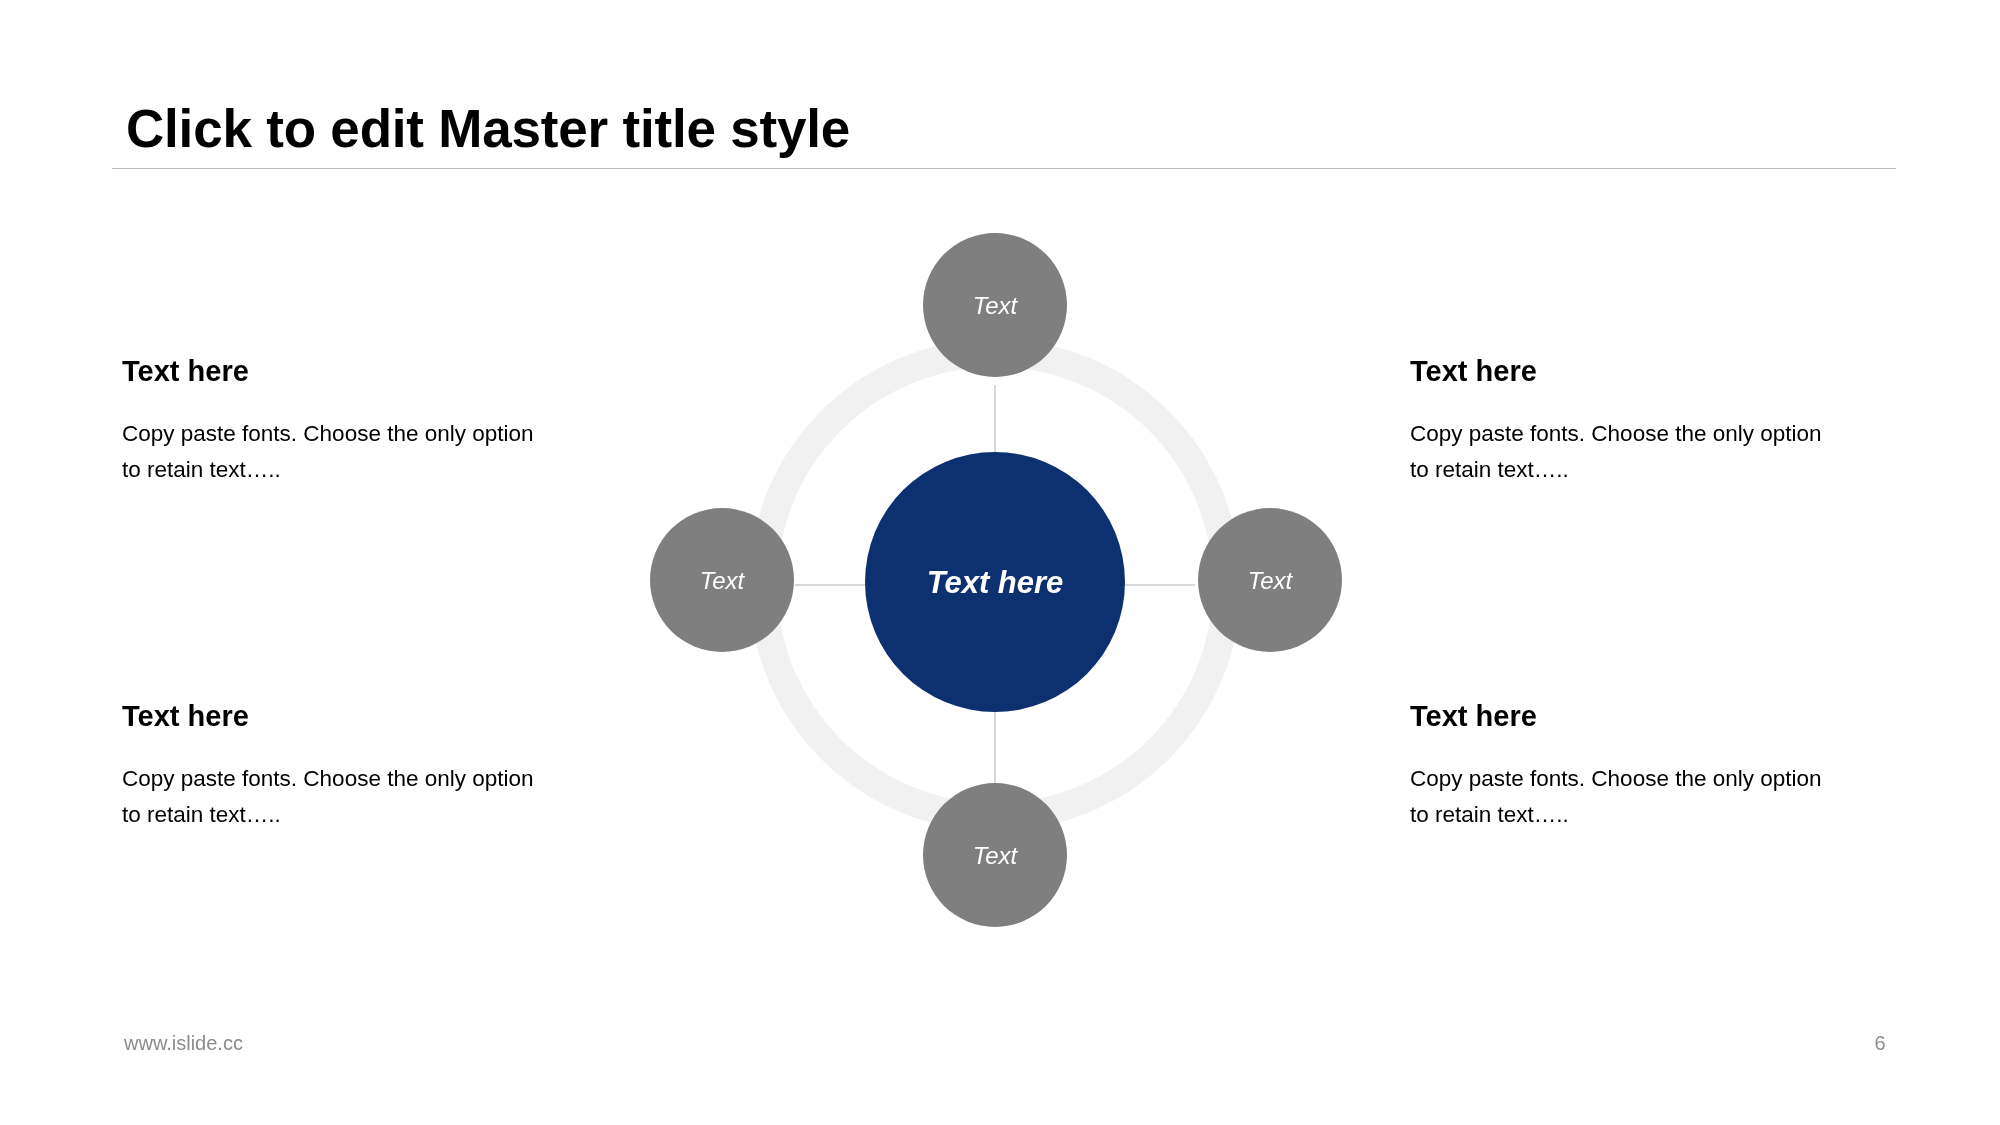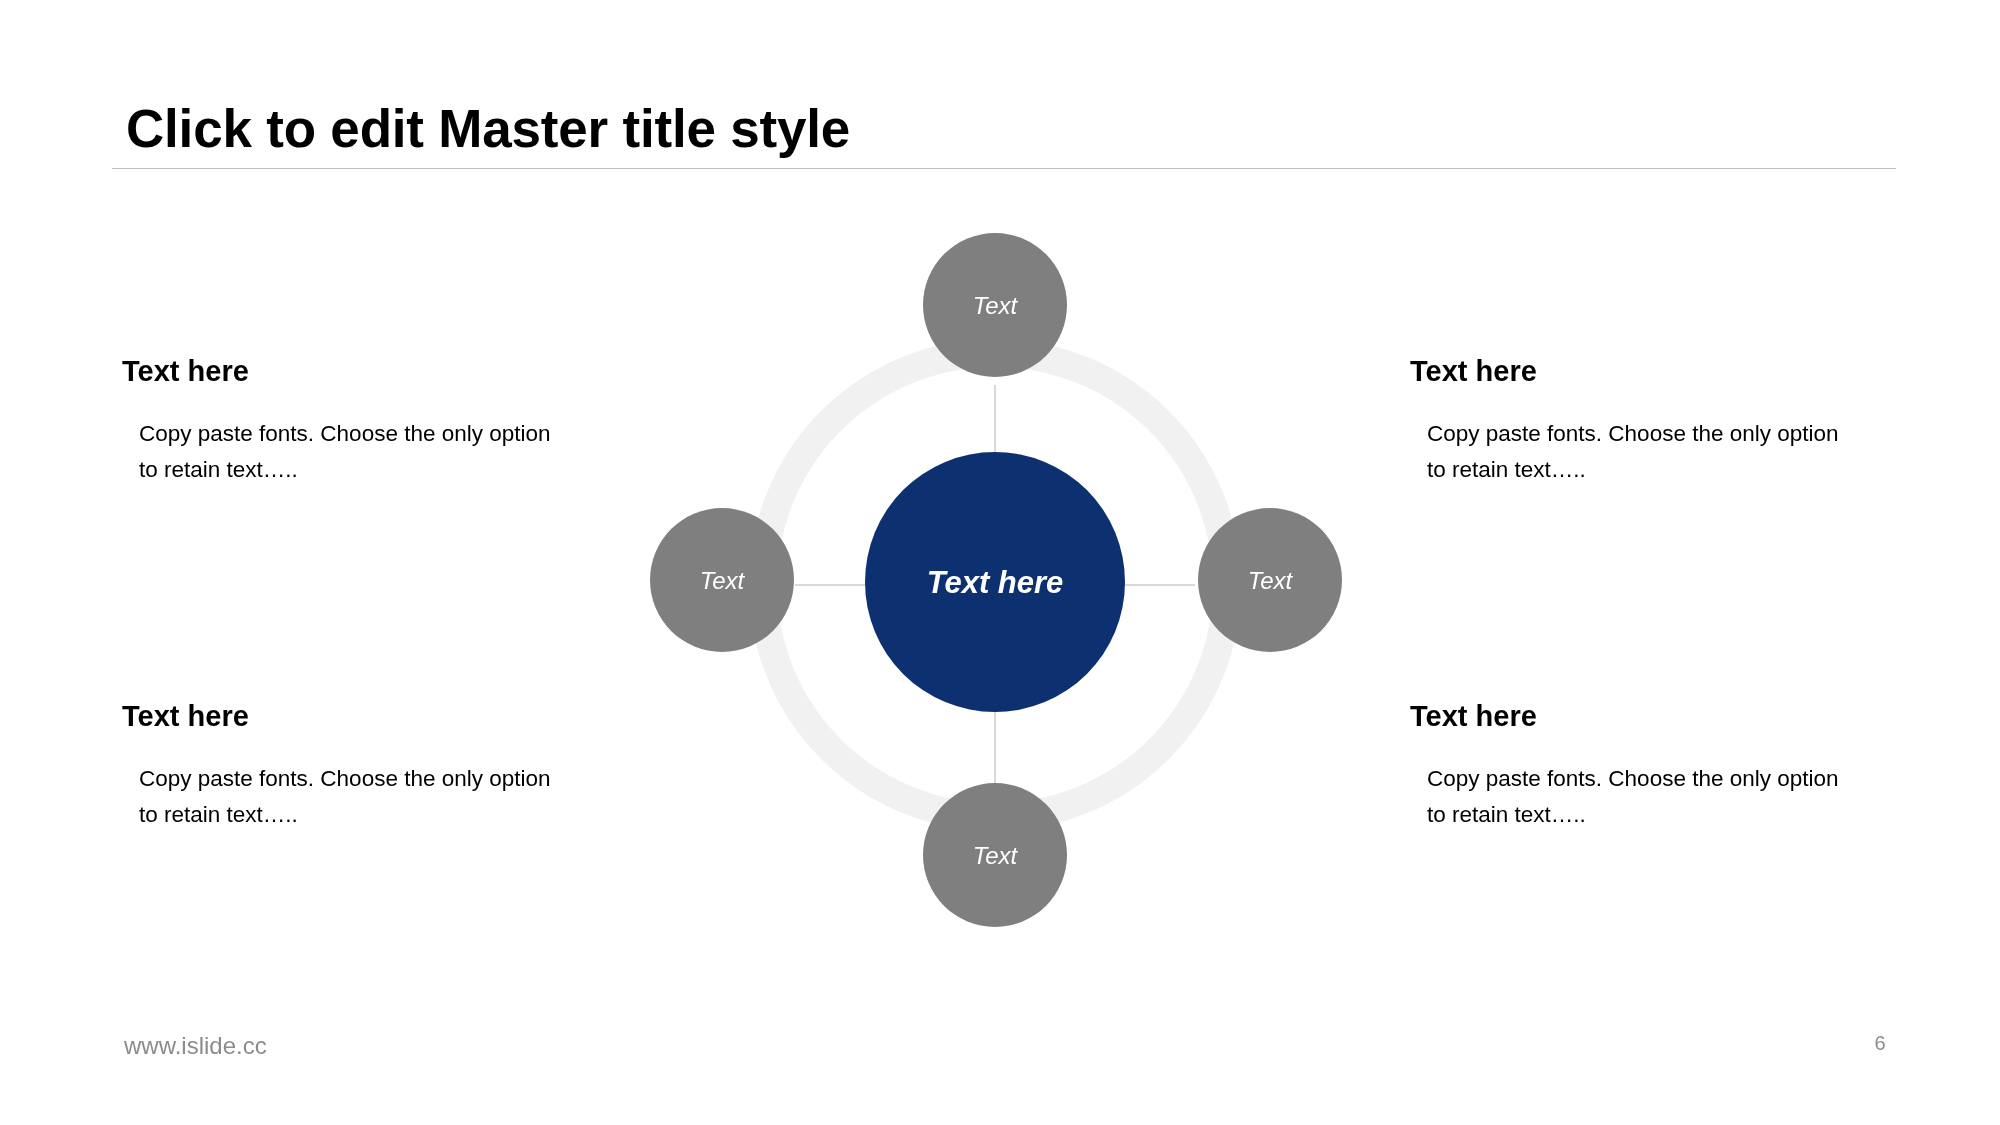--- a/index.html
+++ b/index.html
@@ -41,21 +41,20 @@
     font-weight:bold;
     color:#000000;
     white-space:nowrap;
     margin-bottom:28px;
   }
   .block-body {
     font-size:22.5px;
     font-weight:normal;
     color:#000000;
     line-height:1.62;
-    margin-left:17px;
   }
 
   .block-tl { left:122px;  top:355px; }
   .block-bl { left:122px;  top:700px; }
   .block-tr { left:1410px; top:355px; }
   .block-br { left:1410px; top:700px; }
 
   
   .diagram {
     position:absolute;
@@ -73,21 +72,21 @@
     font-family:"Liberation Sans", sans-serif;
     font-size:31px;
     font-weight:bold;
     fill:#ffffff;
   }
 
   
   .footer-url {
     position:absolute;
     left:124px; top:1032px;
-    font-size:24px;
+    font-size:20px;
     color:#8c8c8c;
   }
   .footer-page {
     position:absolute;
     left:1860px; top:1032px;
     width:40px;
     text-align:center;
     font-size:20px;
     color:#8c8c8c;
   }

